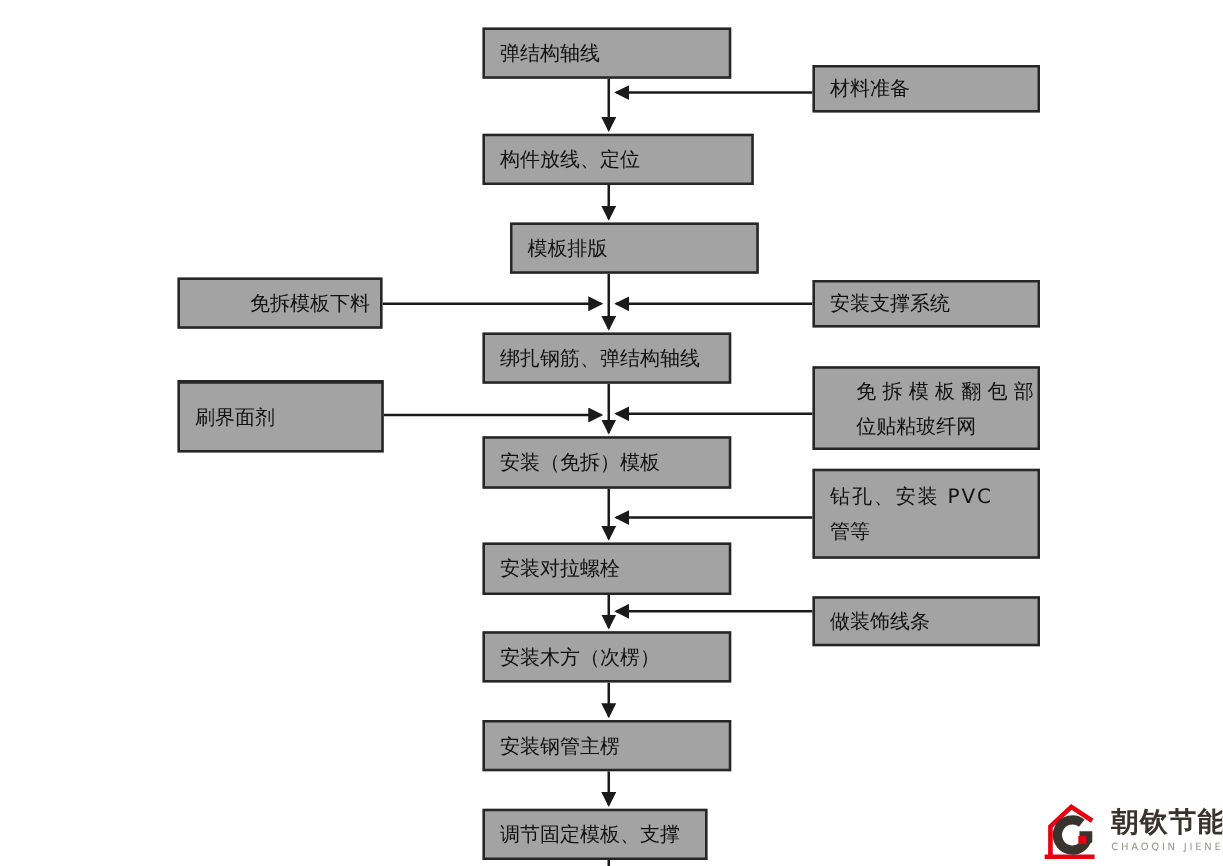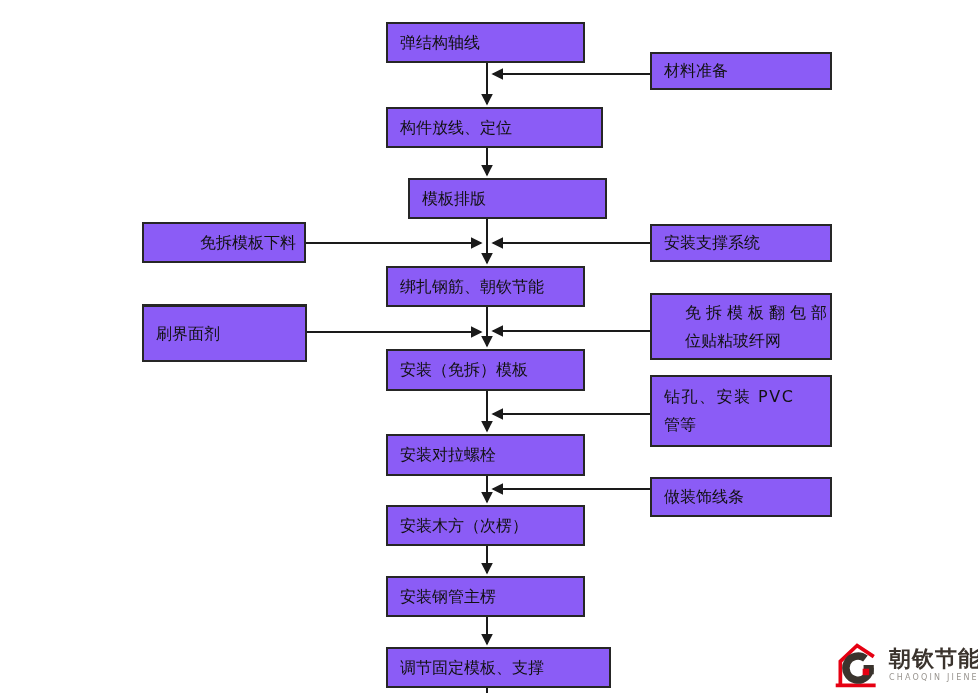--- a/index.html
+++ b/index.html
@@ -14,21 +14,21 @@
   }
   svg.connectors {
     position: absolute;
     left: 0; top: 0;
     width: 978px; height: 693px;
   }
   .box {
     position: absolute;
     box-sizing: border-box;
     border: 2px solid #262626;
-    background: #8b5cf6;
+    background: #a3a3a3;
     display: flex;
     flex-direction: column;
     justify-content: center;
     padding: 0 8px 0 12px;
     font-size: 16px;
     line-height: 26px;
     white-space: nowrap;
   }
   .box.thick-top { border-top-width: 3px; }
   .box .ln { display: block; }
@@ -98,35 +98,35 @@
   <div class="box" style="left:386px; top:22px;  width:199px; height:41px;">
     <span class="ln">弹结构轴线</span>
   </div>
   <div class="box" style="left:386px; top:107px; width:217px; height:41px;">
     <span class="ln">构件放线、定位</span>
   </div>
   <div class="box" style="left:386px; top:178px; width:199px; height:41px;margin-left:22px;">
     <span class="ln">模板排版</span>
   </div>
   <div class="box" style="left:386px; top:266px; width:199px; height:41px;">
-    <span class="ln">绑扎钢筋、朝钦节能</span>
+    <span class="ln">绑扎钢筋、弹结构轴线</span>
   </div>
   <div class="box" style="left:386px; top:349px; width:199px; height:42px;">
     <span class="ln">安装（免拆）模板</span>
   </div>
   <div class="box" style="left:386px; top:434px; width:199px; height:42px;">
     <span class="ln">安装对拉螺栓</span>
   </div>
   <div class="box" style="left:386px; top:505px; width:199px; height:41px;">
     <span class="ln">安装木方（次楞）</span>
   </div>
   <div class="box" style="left:386px; top:576px; width:199px; height:41px;">
     <span class="ln">安装钢管主楞</span>
   </div>
-  <div class="box" style="left:386px; top:647px; width:225px; height:41px;">
+  <div class="box" style="left:386px; top:647px; width:180px; height:41px;">
     <span class="ln">调节固定模板、支撑</span>
   </div>
 
   <div class="box" style="left:142px; top:222px; width:164px; height:41px;align-items:flex-end;">
     <span class="ln">免拆模板下料</span>
   </div>
   <div class="box thick-top" style="left:142px; top:304px; width:165px; height:58px;">
     <span class="ln">刷界面剂</span>
   </div>
 

